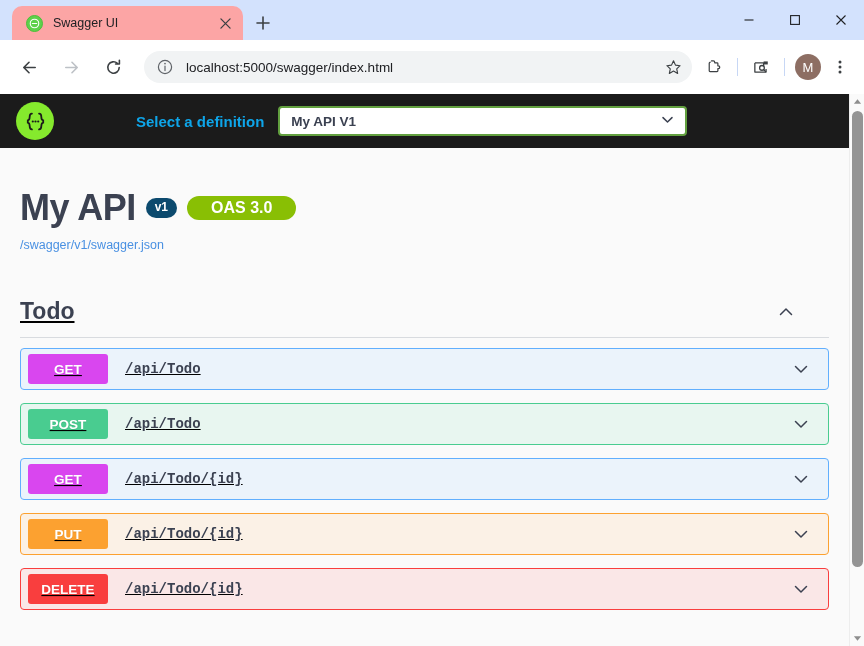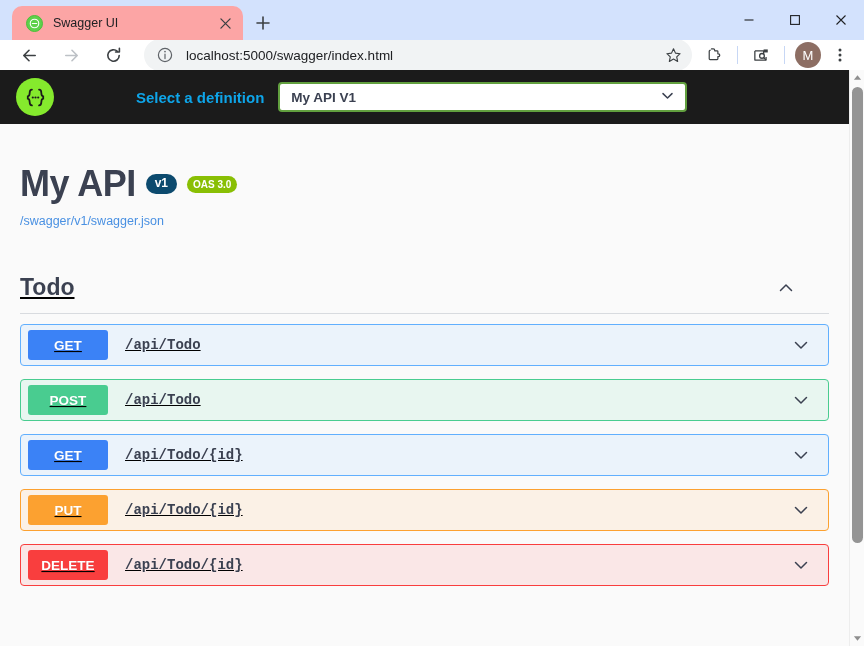--- a/index.html
+++ b/index.html
@@ -85,21 +85,21 @@
     display: flex;
     align-items: center;
   }
   .win-btn {
     width: 46px; height: 40px;
     display: flex; align-items: center; justify-content: center;
   }
 
   
   .toolbar {
-    height: 30px;
+    height: 54px;
     background: #ffffff;
     display: flex;
     align-items: center;
     padding: 0 8px;
     box-sizing: border-box;
     flex: 0 0 auto;
   }
   .nav-btn {
     width: 32px; height: 32px;
     margin: 0 5px;
@@ -239,23 +239,23 @@
     color: #3b4151;
     letter-spacing: -0.5px;
     line-height: 1;
   }
   .pill {
     display: inline-flex;
     align-items: center;
     justify-content: center;
     border-radius: 57px;
     color: #ffffff;
-    font-size: 10px;
+    font-size: 16px;
     font-weight: bold;
-    padding: 3px 6px;
+    padding: 3px 24px;
     line-height: 1.1;
     margin-left: 10px;
   }
   .pill-version { background: #0c4a6e; font-size: 12px; padding: 3px 9px; }
   .pill-oas { background: #89bf04; }
   .api-url {
     display: block;
     margin-top: 12px;
     font-size: 12.5px;
     color: #4990e2;
@@ -308,21 +308,21 @@
   .op-path {
     flex: 1 1 auto;
     margin-left: 17px;
     font-family: "Liberation Mono", monospace;
     font-size: 14px;
     font-weight: bold;
     color: #3b4151;
   }
   .op-caret { width: 22px; height: 22px; margin-right: 16px; display:flex; align-items:center; justify-content:center; flex:0 0 auto;}
 
-  .m-get    { background: #3b82f6; }
+  .m-get    { background: #d946ef; }
   .m-post   { background: #49cc90; }
   .m-put    { background: #fca130; }
   .m-delete { background: #f93e3e; }
 
   .r-get    { background: #ebf3fb; border-color: #61affe; }
   .r-post   { background: #e8f6f0; border-color: #49cc90; }
   .r-put    { background: #fbf1e6; border-color: #fca130; }
   .r-delete { background: #fae7e7; border-color: #f93e3e; }
 
   

